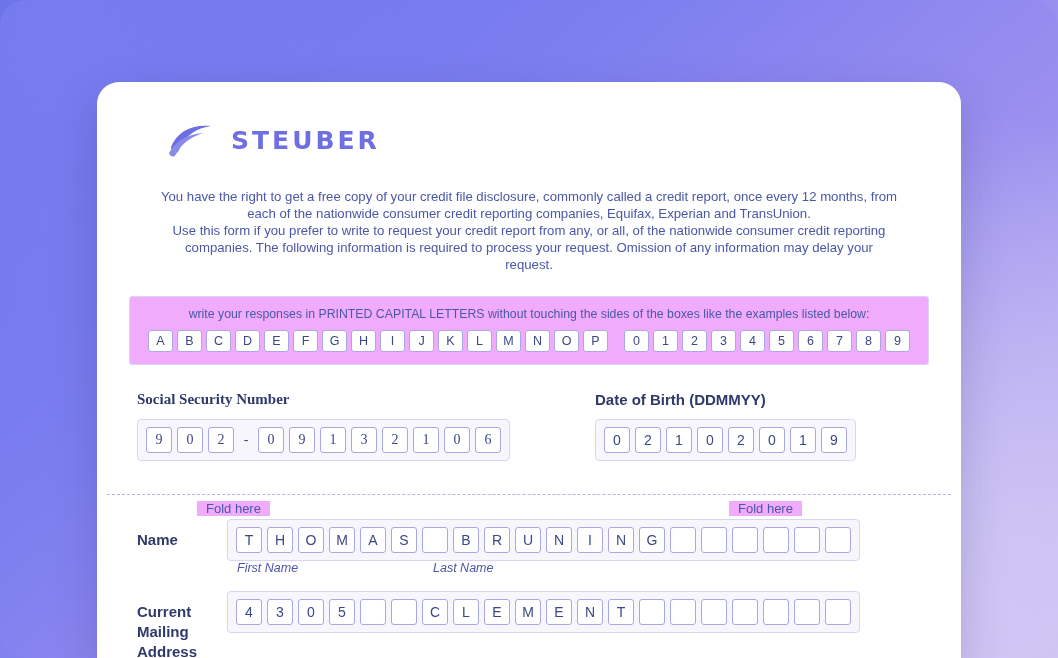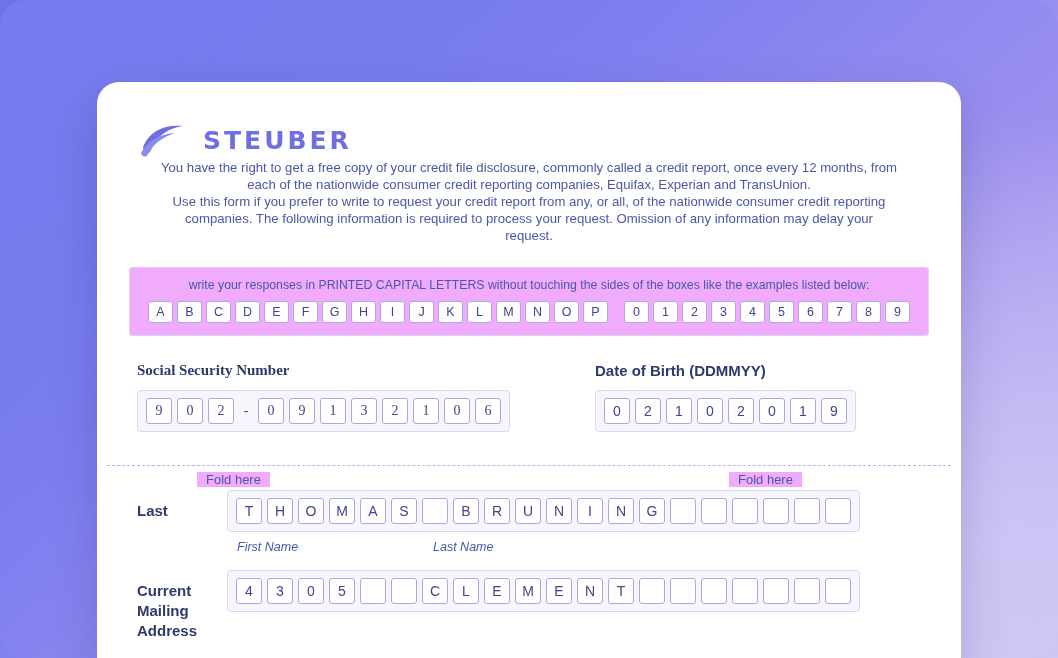--- a/index.html
+++ b/index.html
@@ -36,20 +36,21 @@
     width: 864px;
     padding: 30px 0 0 0;
   }
 
   
   .hdr {
     display: flex;
     align-items: center;
     justify-content: space-between;
     padding: 8px 42px 0 42px;
+    margin-left: 28px;
   }
   .brand { display: flex; align-items: center; gap: 12px; }
   .brand-mark { width: 52px; height: 40px; flex: 0 0 auto; }
   .brand-name {
     font-size: 25px;
     letter-spacing: 3px;
     font-weight: bold;
     color: #6e6fe0;
     font-family: "DejaVu Sans", sans-serif;
   }
@@ -60,21 +61,21 @@
     letter-spacing: -0.2px;
   }
 
   .para {
     color: #4b57a8;
     font-size: 13.2px;
     line-height: 1.28;
     text-align: center;
     margin: 0 auto;
   }
-  .para.p1 { width: 760px; }
+  .para.p1 { width: 760px; margin-top: 29px; }
   .para.p2 { width: 730px; }
 
   
   .example-band {
     margin: 23px 32px 0 32px;
     border: 1px solid #d9d6f3;
     background: #f0abfc;
     border-radius: 3px;
     padding: 10px 0 12px 0;
   }
@@ -185,21 +186,21 @@
     font-size: 15px;
     line-height: 1.33;
     padding-top: 11px;
   }
   .blk-fields { flex: 1; }
   .sublabels {
     display: flex;
     font-style: italic;
     font-size: 12.5px;
     color: #4b57a8;
-    margin-top: 8px;
+    margin-top: 0;
     padding-left: 10px;
   }
   .sublabels span:first-child { width: 196px; }
   .grp-wrap {
     border: 1px solid #d9d6f3;
     background: #f7f6fd;
     border-radius: 4px;
     padding: 7px 8px;
     display: inline-flex;
     gap: 5px;
@@ -297,21 +298,21 @@
     </div>
   </div>
 
   <div class="foldline">
     <div class="line"></div>
     <div class="tag left">Fold here</div>
     <div class="tag right">Fold here</div>
   </div>
 
   <div class="blk">
-    <div class="blk-label">Last</div>
+    <div class="blk-label">Name</div>
     <div class="blk-fields">
       <div class="grp-wrap" id="name-boxes">
             <div class="bigcell">T</div>
             <div class="bigcell">H</div>
             <div class="bigcell">O</div>
             <div class="bigcell">M</div>
             <div class="bigcell">A</div>
             <div class="bigcell">S</div>
             <div class="bigcell"></div>
             <div class="bigcell">B</div>

